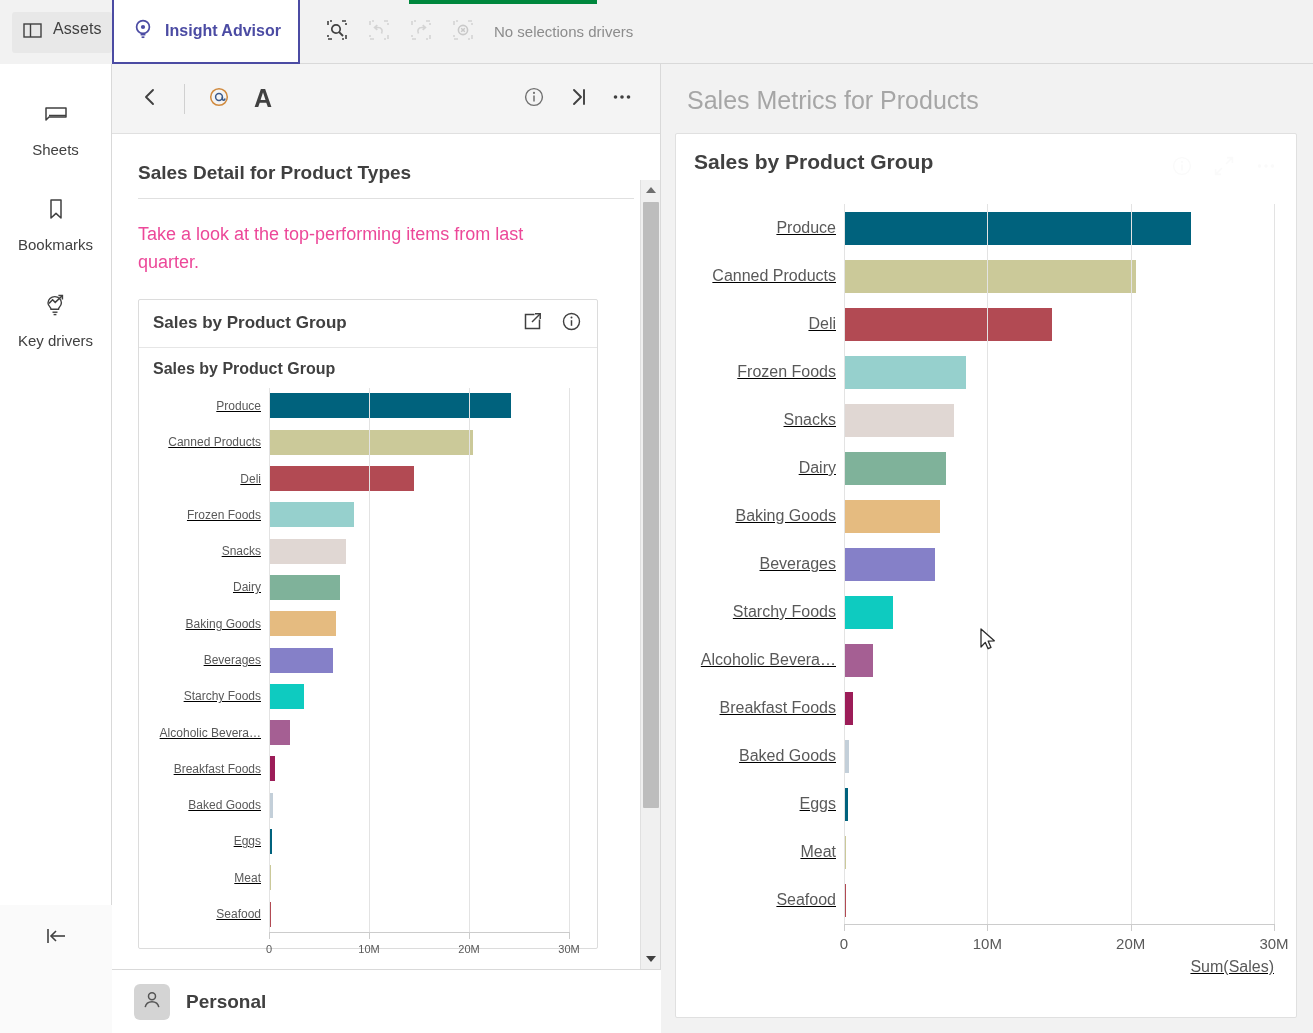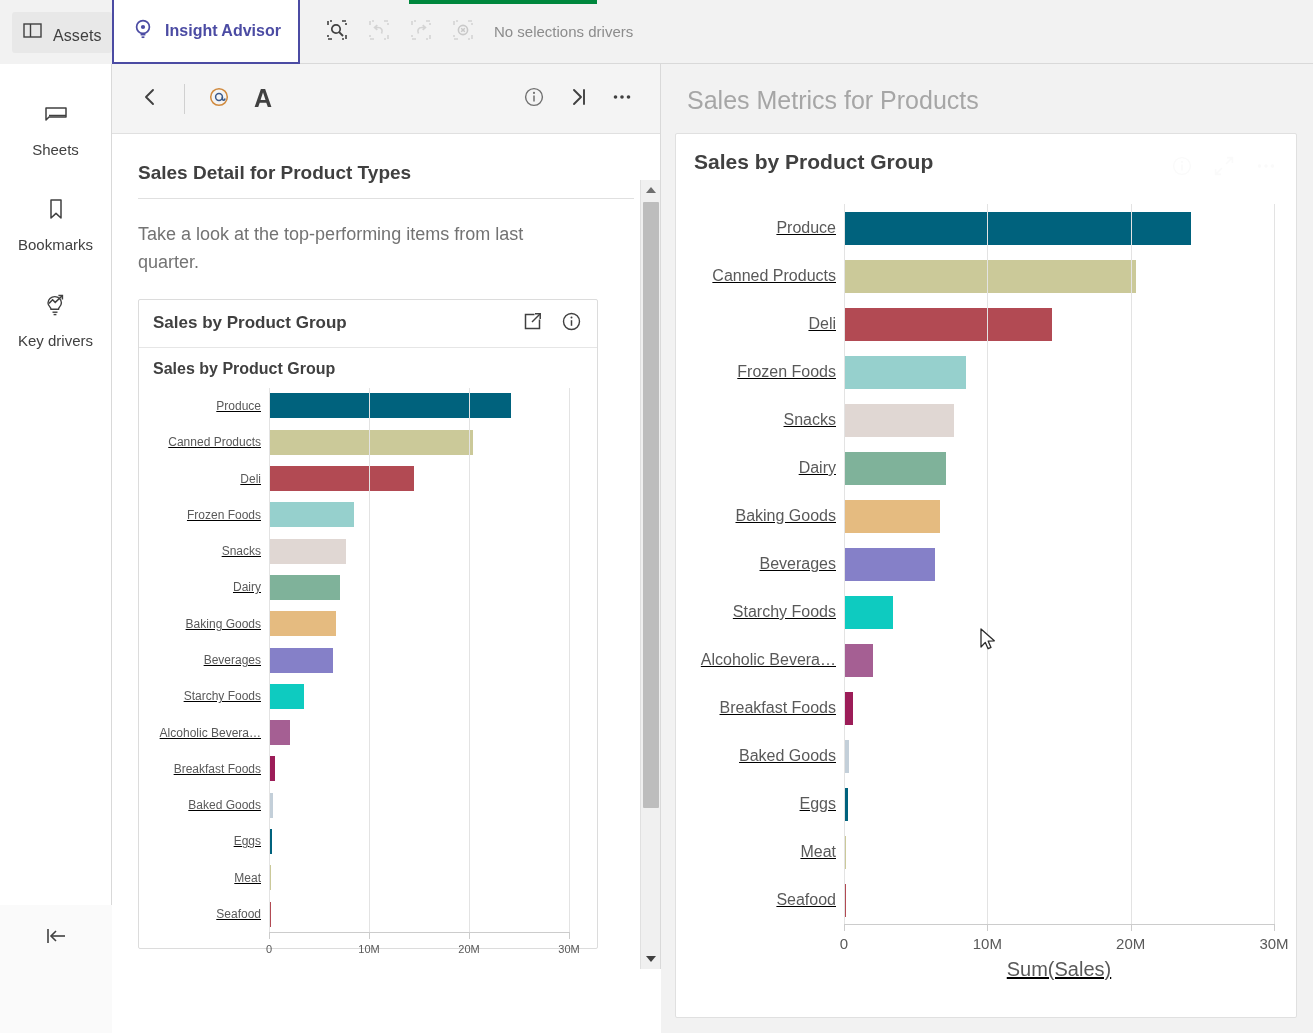--- a/index.html
+++ b/index.html
@@ -19,21 +19,21 @@
   .green-accent {
     position: absolute; left: 409px; top: 0; width: 188px; height: 4px;
     background: #00873d; z-index: 6;
   }
   .assets-btn {
     width: 112px; height: 64px; background: #f2f2f2;
     display: flex; align-items: center; gap: 10px; padding-left: 12px;
     cursor: pointer;
   }
   .assets-inner {
-    display: flex; align-items: flex-end; gap: 10px;
+    display: flex; align-items: flex-start; gap: 10px;
     background: #e8e8e8; border-radius: 3px; padding: 8px 10px;
   }
   .assets-label { font-size: 16px; color: #404040; font-weight: 400; letter-spacing: .1px; }
 
   .tab-insight {
     width: 188px; height: 64px; background: #ffffff;
     border: 2px solid #4b4ba3; border-top: none;
     display: flex; align-items: center; justify-content: center; gap: 10px;
     cursor: pointer; position: relative; z-index: 5;
   }
@@ -87,21 +87,21 @@
   .ntb-sep { width: 1px; height: 30px; background: #d0d0d0; margin: 0 12px; }
   .ntb-spacer { flex: 1; }
 
   .note-body { position: relative; height: 835px; background: #fff; overflow: hidden; }
   .note-title {
     font-size: 19px; font-weight: 700; color: #404040;
     padding: 28px 26px 14px 26px;
   }
   .note-title-rule { height: 1px; background: #e0e0e0; margin: 0 26px; }
   .note-text {
-    font-size: 18px; color: #737373; line-height: 1.55;
+    font-size: 18px; color: #ec4899; line-height: 1.55;
     padding: 22px 26px 0 26px; width: 500px;
   }
 
   
   .note-card {
     margin: 22px 0 0 26px; width: 460px; border: 1px solid #dcdcdc;
     background: #fff; border-radius: 2px;
   }
   .note-card-head {
     height: 48px; display: flex; align-items: center; padding: 0 14px;
@@ -643,25 +643,36 @@
             <div class="axis-line" style="top:0;"></div>
             <div class="tick" style="left:0px;"></div>
             <div class="ticklabel" style="left:0px;top:11px;font-size:15px;">0</div>
             <div class="tick" style="left:143.33333333333331px;"></div>
             <div class="ticklabel" style="left:143.33333333333331px;top:11px;font-size:15px;">10M</div>
             <div class="tick" style="left:286.66666666666663px;"></div>
             <div class="ticklabel" style="left:286.66666666666663px;top:11px;font-size:15px;">20M</div>
             <div class="tick" style="left:430px;"></div>
             <div class="ticklabel" style="left:430px;top:11px;font-size:15px;">30M</div>
           </div>
-          <div class="axis-title" style="font-size:20px;margin-left:160px;width:430px;padding-top:22px;">Sum(Sales)</div>
+          <div class="axis-title" style="font-size:16px;margin-left:160px;width:430px;padding-top:22px;text-align:right;">Sum(Sales)</div>
         </div>
     </div>
   </div>
 
   <div class="bottom-left-filler"></div>
+  <div class="bottombar">
+    <div class="avatar">
+      <span>
+        <svg width="24" height="24" viewBox="0 0 24 24">
+          <circle cx="12" cy="8.3" r="3.5" fill="none" stroke="#555" stroke-width="1.5"></circle>
+          <path d="M5.2 19.2c.7-3.6 3.4-5.4 6.8-5.4s6.1 1.8 6.8 5.4" fill="none" stroke="#555" stroke-width="1.5"></path>
+        </svg>
+      </span>
+    </div>
+    <span class="personal-label">Personal</span>
+  </div>
 
   <span class="cursor">
     <svg width="18" height="24" viewBox="0 0 18 24">
       <path d="M1 1l0 18 4.3-4.6 2.8 6.3 2.9-1.3-2.8-6.2 6.1-.4z" fill="#fff" stroke="#2b2b2b" stroke-width="1.3" stroke-linejoin="round"></path>
     </svg>
   </span>
 </div>
 
 </body></html>

